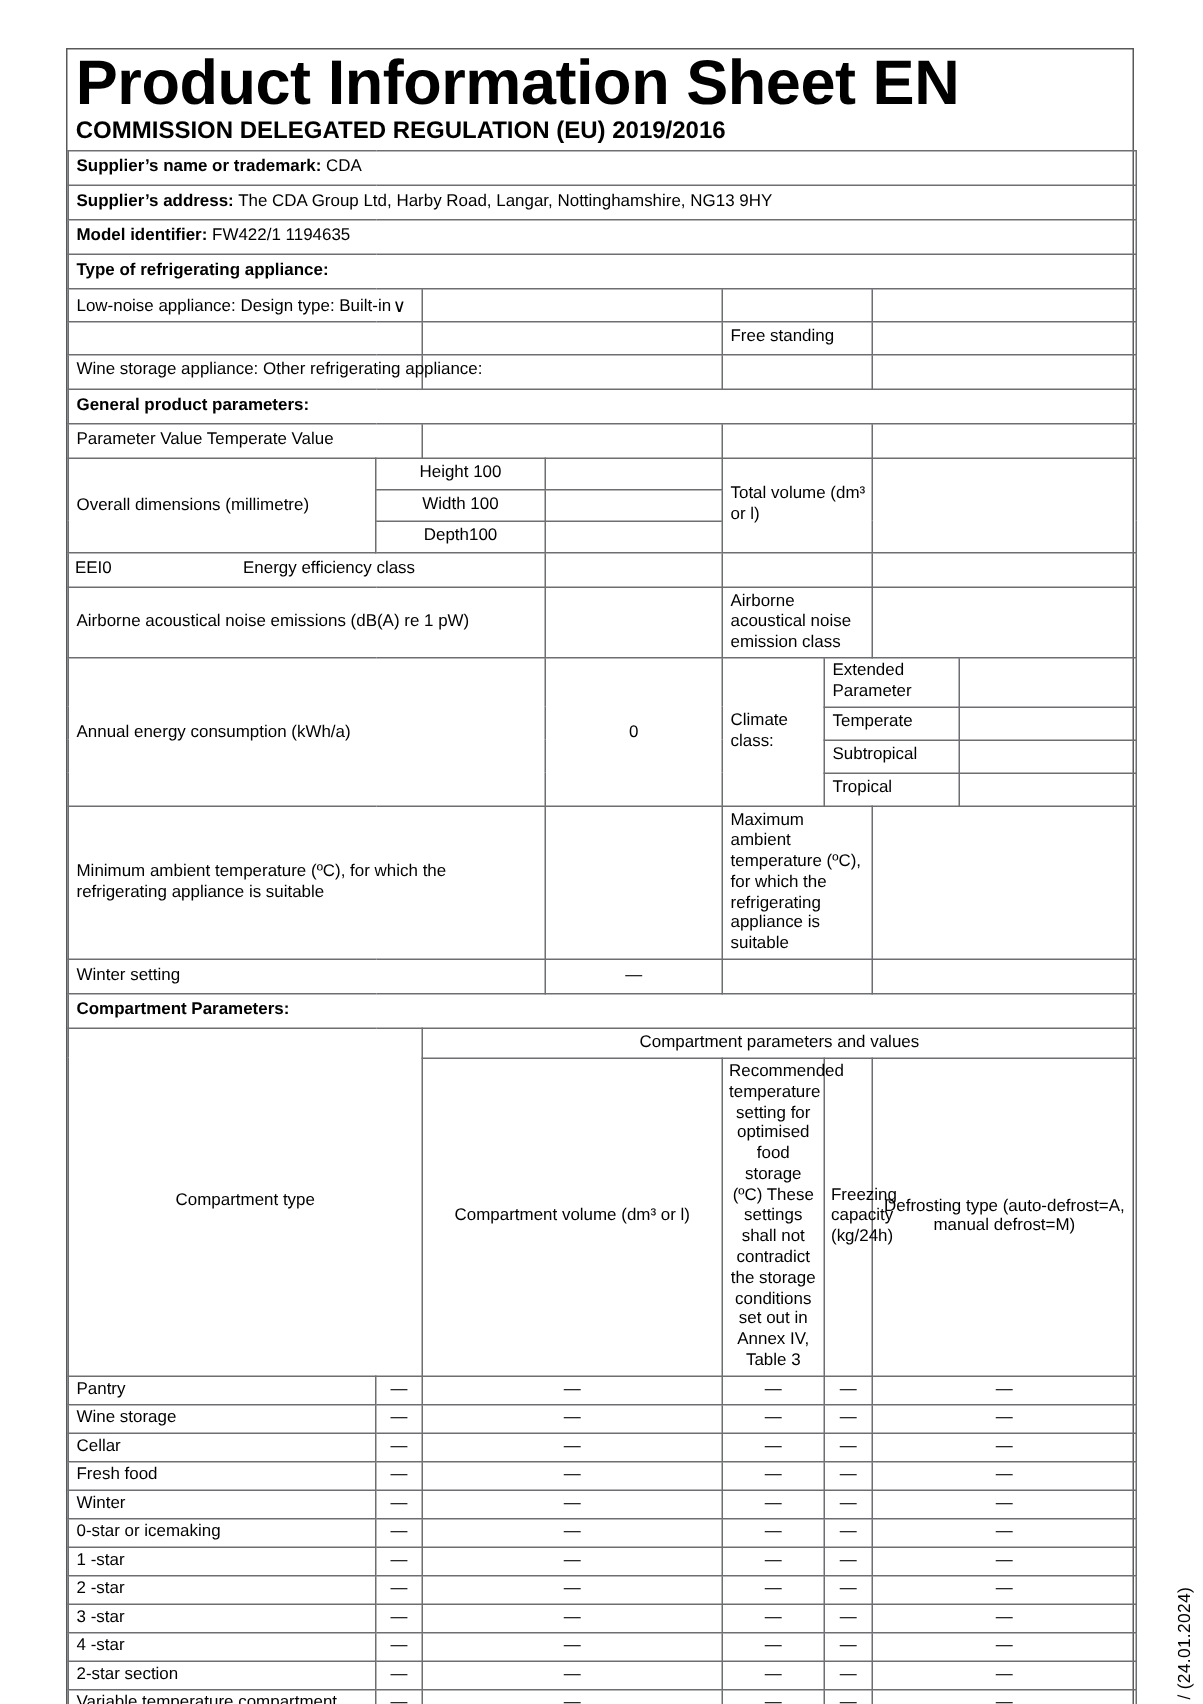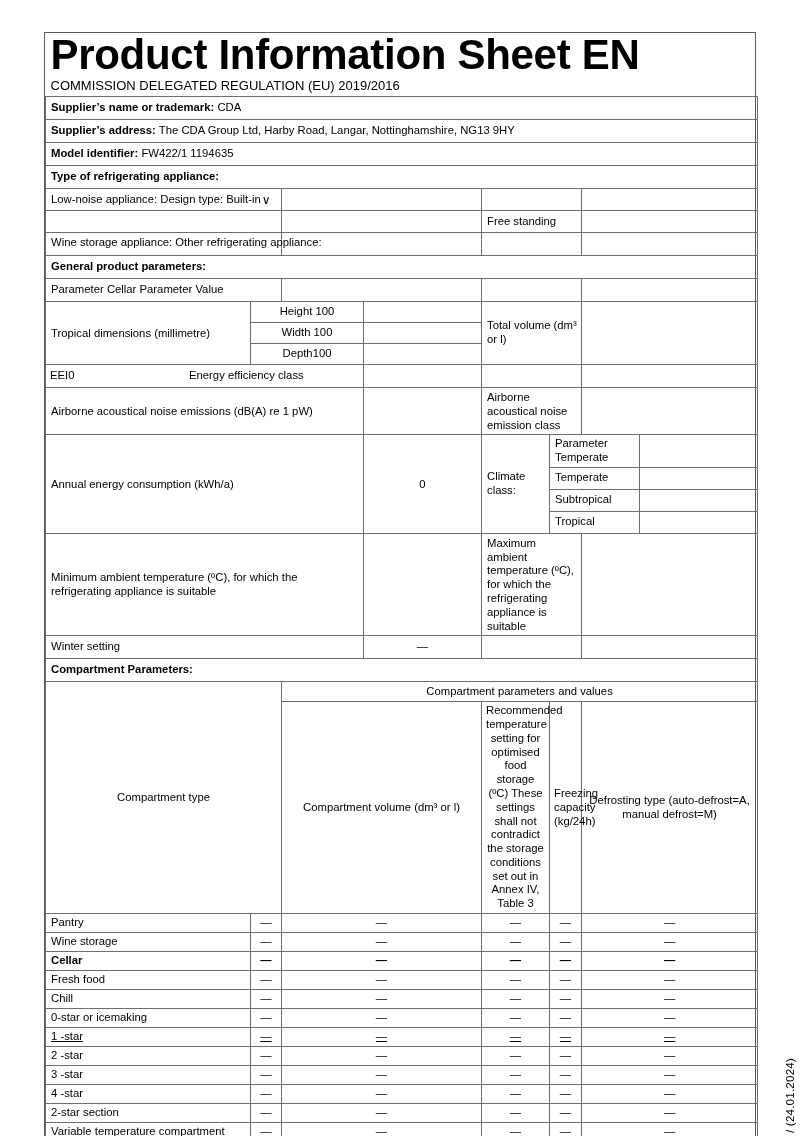--- a/index.html
+++ b/index.html
@@ -40,22 +40,22 @@
   
   .titlecell { border: none !important; padding: 0 0 0 5px !important; }
   .maintitle {
     font-size: 42px;
     font-weight: bold;
     letter-spacing: -0.3px;
     line-height: 1.05;
     white-space: nowrap;
   }
   .subtitle {
-    font-size: 13px;
-    font-weight: normal;
+    font-size: 16px;
+    font-weight: bold;
     padding-top: 1px;
     padding-bottom: 2px;
   }
 
   .b { font-weight: bold; }
   .c { text-align: center; }
   .small { font-size: 8.3px; line-height: 1.18; }
   .mid { font-size: 10.6px; line-height: 1.2; }
   .pad5 { padding-left: 5px !important; }
   .vtop { vertical-align: top; }
@@ -77,21 +77,21 @@
     left: 1px;
   }
   .overflow-text2 {
     position: absolute;
     left: 5px; top: 3px;
     white-space: nowrap;
     font-size: 11.3px;
     z-index: 5;
   }
 
-  .eei-wrap { display: flex; gap: 27px; }
+  .eei-wrap { display: flex; }
   .eei-a { width: 112px; }
 
   .sidetag {
     position: absolute;
     right: 6px;
     bottom: 78px;
     transform-origin: right bottom;
     transform: rotate(-90deg);
     white-space: nowrap;
     font-size: 11.6px;
@@ -174,28 +174,28 @@
       <td colspan="2"></td>
       <td colspan="3"></td>
       <td colspan="2"></td>
     </tr>
 
     <tr class="rowtall">
       <td colspan="9" class="b pad5">General product parameters:</td>
     </tr>
 
     <tr class="rowtall">
-      <td colspan="2" class="pad5">Parameter Cellar Parameter Value</td>
+      <td colspan="2" class="pad5">Parameter Value Temperate Value</td>
       <td colspan="2"></td>
       <td colspan="3"></td>
       <td colspan="2"></td>
     </tr>
 
     <tr style="height:21px">
-      <td rowspan="3" class="vtop pad5" style="padding-top:4px !important">Tropical dimensions (millimetre)</td>
+      <td rowspan="3" class="vtop pad5" style="padding-top:4px !important">Overall dimensions (millimetre)</td>
       <td colspan="2" class="c">Height 100</td>
       <td></td>
       <td rowspan="3" colspan="3" class="pad5">Total volume (dm³ or l)</td>
       <td rowspan="3" colspan="2"></td>
     </tr>
     <tr style="height:21px">
       <td colspan="2" class="c">Width 100</td>
       <td></td>
     </tr>
     <tr style="height:21px">
@@ -219,21 +219,21 @@
       <td colspan="3" class="vtop pad5" style="padding-top:3px !important">Airborne acoustical noise emissions (dB(A) re 1 pW)</td>
       <td></td>
       <td colspan="3" class="vtop pad5" style="padding-top:3px !important">Airborne acoustical noise emission class</td>
       <td colspan="2"></td>
     </tr>
 
     <tr style="height:22px">
       <td rowspan="4" colspan="3" class="vtop pad5" style="padding-top:4px !important">Annual energy consumption (kWh/a)</td>
       <td rowspan="4" class="c vtop" style="padding-top:4px !important">0</td>
       <td rowspan="4" colspan="2" class="pad5">Climate class:</td>
-      <td colspan="2" class="pad5">Parameter Temperate</td>
+      <td colspan="2" class="pad5">Extended Parameter</td>
       <td></td>
     </tr>
     <tr style="height:22px">
       <td colspan="2" class="pad5">Temperate</td>
       <td></td>
     </tr>
     <tr style="height:22px">
       <td colspan="2" class="pad5">Subtropical</td>
       <td></td>
     </tr>
@@ -282,53 +282,53 @@
           <td colspan="2" class="c dash">—</td>
         </tr>
         <tr style="height: 19px; margin-top: 28px;">
           <td class="pad5">Wine storage</td>
           <td class="c dash">—</td>
           <td colspan="2" class="c dash">—</td>
           <td colspan="2" class="c dash">—</td>
           <td colspan="1" class="c dash">—</td>
           <td colspan="2" class="c dash">—</td>
         </tr>
-        <tr style="height: 19px; font-weight: bold;">
+        <tr style="height: 19px;">
           <td class="pad5">Cellar</td>
           <td class="c dash">—</td>
           <td colspan="2" class="c dash">—</td>
           <td colspan="2" class="c dash">—</td>
           <td colspan="1" class="c dash">—</td>
           <td colspan="2" class="c dash">—</td>
         </tr>
         <tr style="height: 19px;">
           <td class="pad5">Fresh food</td>
           <td class="c dash">—</td>
           <td colspan="2" class="c dash">—</td>
           <td colspan="2" class="c dash">—</td>
           <td colspan="1" class="c dash">—</td>
           <td colspan="2" class="c dash">—</td>
         </tr>
         <tr style="height: 19px;">
-          <td class="pad5">Chill</td>
+          <td class="pad5">Winter</td>
           <td class="c dash">—</td>
           <td colspan="2" class="c dash">—</td>
           <td colspan="2" class="c dash">—</td>
           <td colspan="1" class="c dash">—</td>
           <td colspan="2" class="c dash">—</td>
         </tr>
         <tr style="height: 19px; margin-left: 43px;">
           <td class="pad5">0-star or icemaking</td>
           <td class="c dash">—</td>
           <td colspan="2" class="c dash">—</td>
           <td colspan="2" class="c dash">—</td>
           <td colspan="1" class="c dash">—</td>
           <td colspan="2" class="c dash">—</td>
         </tr>
-        <tr style="height: 19px; text-decoration: underline;">
+        <tr style="height: 19px;">
           <td class="pad5">1 -star</td>
           <td class="c dash">—</td>
           <td colspan="2" class="c dash">—</td>
           <td colspan="2" class="c dash">—</td>
           <td colspan="1" class="c dash">—</td>
           <td colspan="2" class="c dash">—</td>
         </tr>
         <tr style="height: 19px; margin-left: 24px;">
           <td class="pad5">2 -star</td>
           <td class="c dash">—</td>

